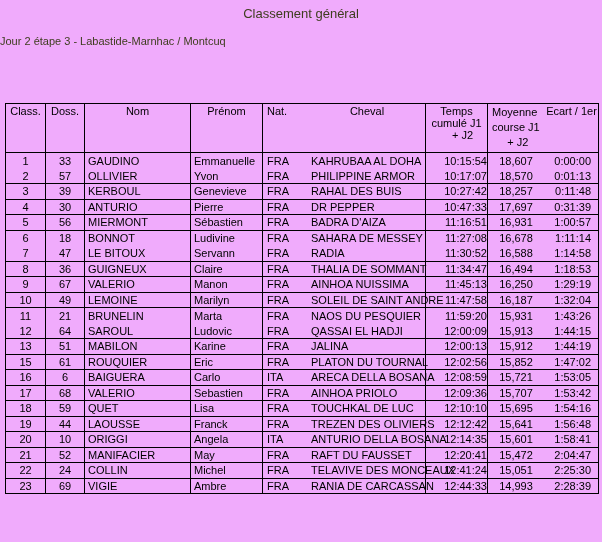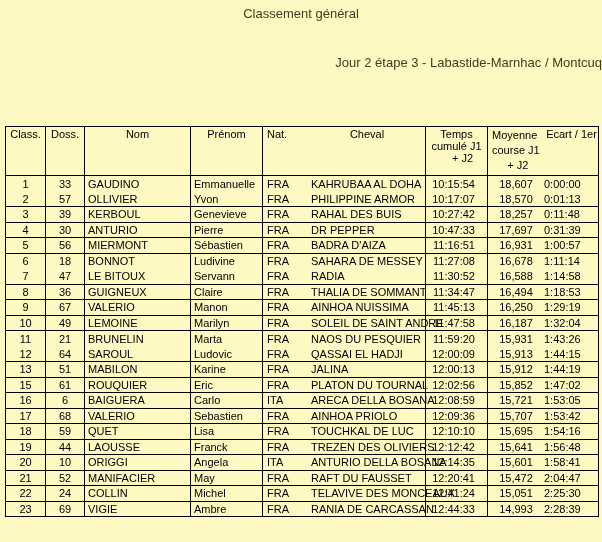--- a/index.html
+++ b/index.html
@@ -1,33 +1,33 @@
 <!DOCTYPE html>
 <html><head>
 <meta charset="utf-8">
 <style>
   html, body { margin: 0; padding: 0; background: #ffffff; }
   .page {
     position: relative;
     width: 602px; height: 542px;
     overflow: hidden;
-    background: #fef9c3;
+    background: #f0abfc;
     font-family: "Liberation Sans", sans-serif;
     color: #000000;
   }
   .title-main {
     margin-top: 6px;
     text-align: center;
     font-size: 13px;
     color: #3e3d1e;
   }
   .title-stage {
-    margin-top: 34px;
-    text-align: right;
-    font-size: 13px;
+    margin-top: 14px;
+    text-align: left;
+    font-size: 11px;
     color: #3e3d1e;
   }
   .title-arrivee {
     margin-top: 1px;
     text-align: center;
     font-size: 13px;
     color: #3e3d1e;
   }
   table.results {
     margin: 56px 0 0 5px;
@@ -56,23 +56,23 @@
   th.h-moyenne, td.c-moyenne { border-right: none; }
   .h-class, .h-doss, .h-nom, .h-prenom, .h-cheval { text-align: center; }
   .h-nat { text-align: left; padding-left: 4px; }
   .h-temps { white-space: pre; text-align: center; line-height: 12px; }
   .h-moyenne { white-space: pre; text-align: left; padding-left: 4px; line-height: 15px; }
   .h-ecart { text-align: center; padding-left: 1px; margin-top: 16px; }
   .c-class, .c-doss { text-align: center; }
   .c-nom, .c-prenom { text-align: left; padding-left: 3px; }
   .c-nat { text-align: left; padding-left: 4px; }
   .c-cheval { text-align: left; padding-left: 2px; }
-  .c-temps { text-align: right; padding-right: 12px; }
+  .c-temps { text-align: right; padding-right: 0; }
   .c-moyenne { text-align: center; }
-  .c-ecart { text-align: left; padding-right: 7px; }
+  .c-ecart { text-align: right; padding-right: 7px; }
 </style>
 </head>
 <body>
 
 <div class="page">
   <div class="title-main">Classement général</div>
   <div class="title-stage">Jour 2 étape 3 - Labastide-Marnhac / Montcuq</div>
 
   <table class="results">
     <colgroup>

